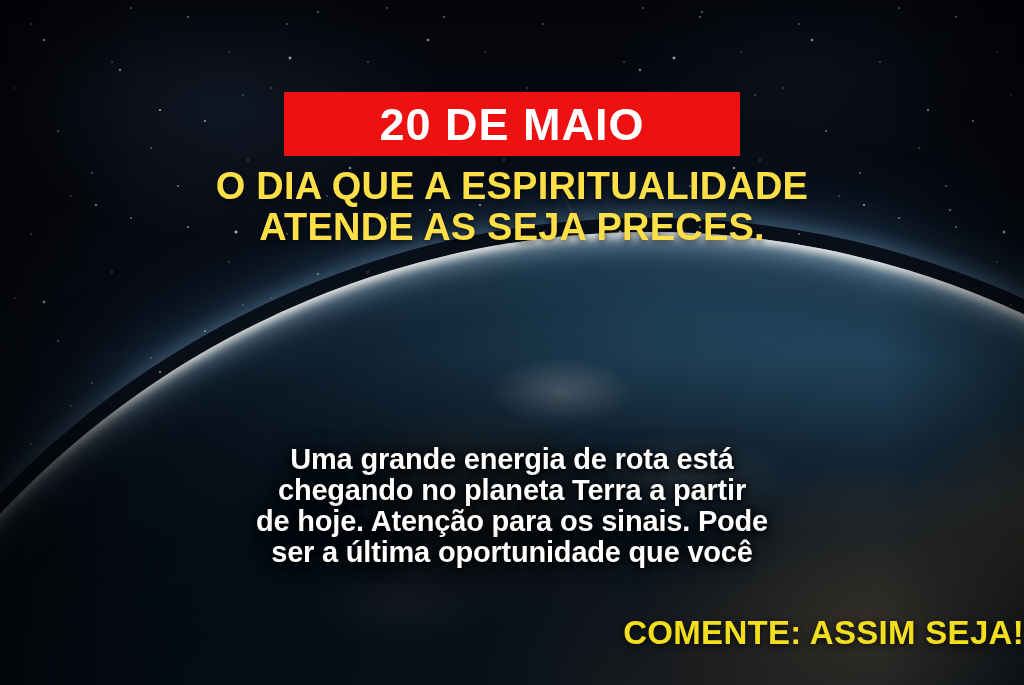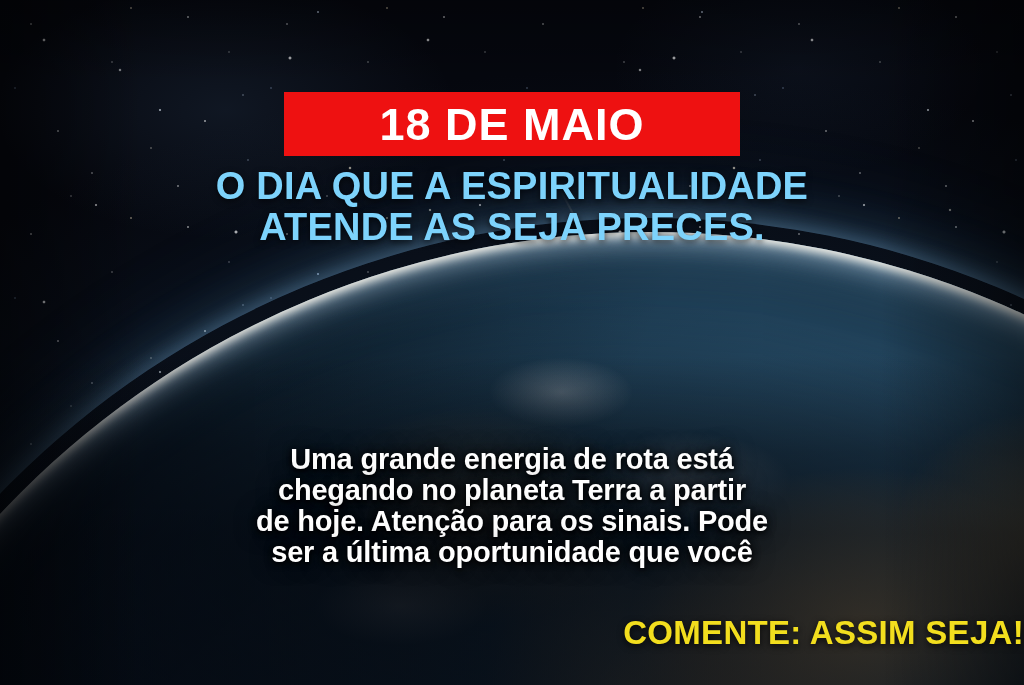--- a/index.html
+++ b/index.html
@@ -178,21 +178,21 @@
     white-space: nowrap;
     font-family: "Liberation Sans", sans-serif;
   }
 
   .headline {
     position: absolute;
     left: 0;
     right: 0;
     top: 166px;
     text-align: center;
-    color: #7dd3fc;
+    color: #fde047;
     font-size: 38px;
     font-weight: 700;
     line-height: 41px;
     letter-spacing: .2px;
     text-shadow: 0 2px 6px rgba(0,0,0,.65);
   }
   .headline .hl-line { display: block; white-space: nowrap; }
 
   .body-copy {
     position: absolute;
@@ -247,21 +247,21 @@
     <div class="earth"></div>
     <div class="earth-rim"></div>
   </div>
 
   <div class="layer vignette"></div>
   <div class="layer edge-dark"></div>
 
   <div class="content">
 
     <div class="date-banner">
-      <span class="date-banner-text">18 DE MAIO</span>
+      <span class="date-banner-text">20 DE MAIO</span>
     </div>
 
     <div class="headline">
       <span class="hl-line">O DIA QUE A ESPIRITUALIDADE</span>
       <span class="hl-line">ATENDE AS SEJA PRECES.</span>
     </div>
 
     <div class="body-copy">
       <span class="bc-line">Uma grande energia de rota está</span>
       <span class="bc-line">chegando no planeta Terra a partir</span>

